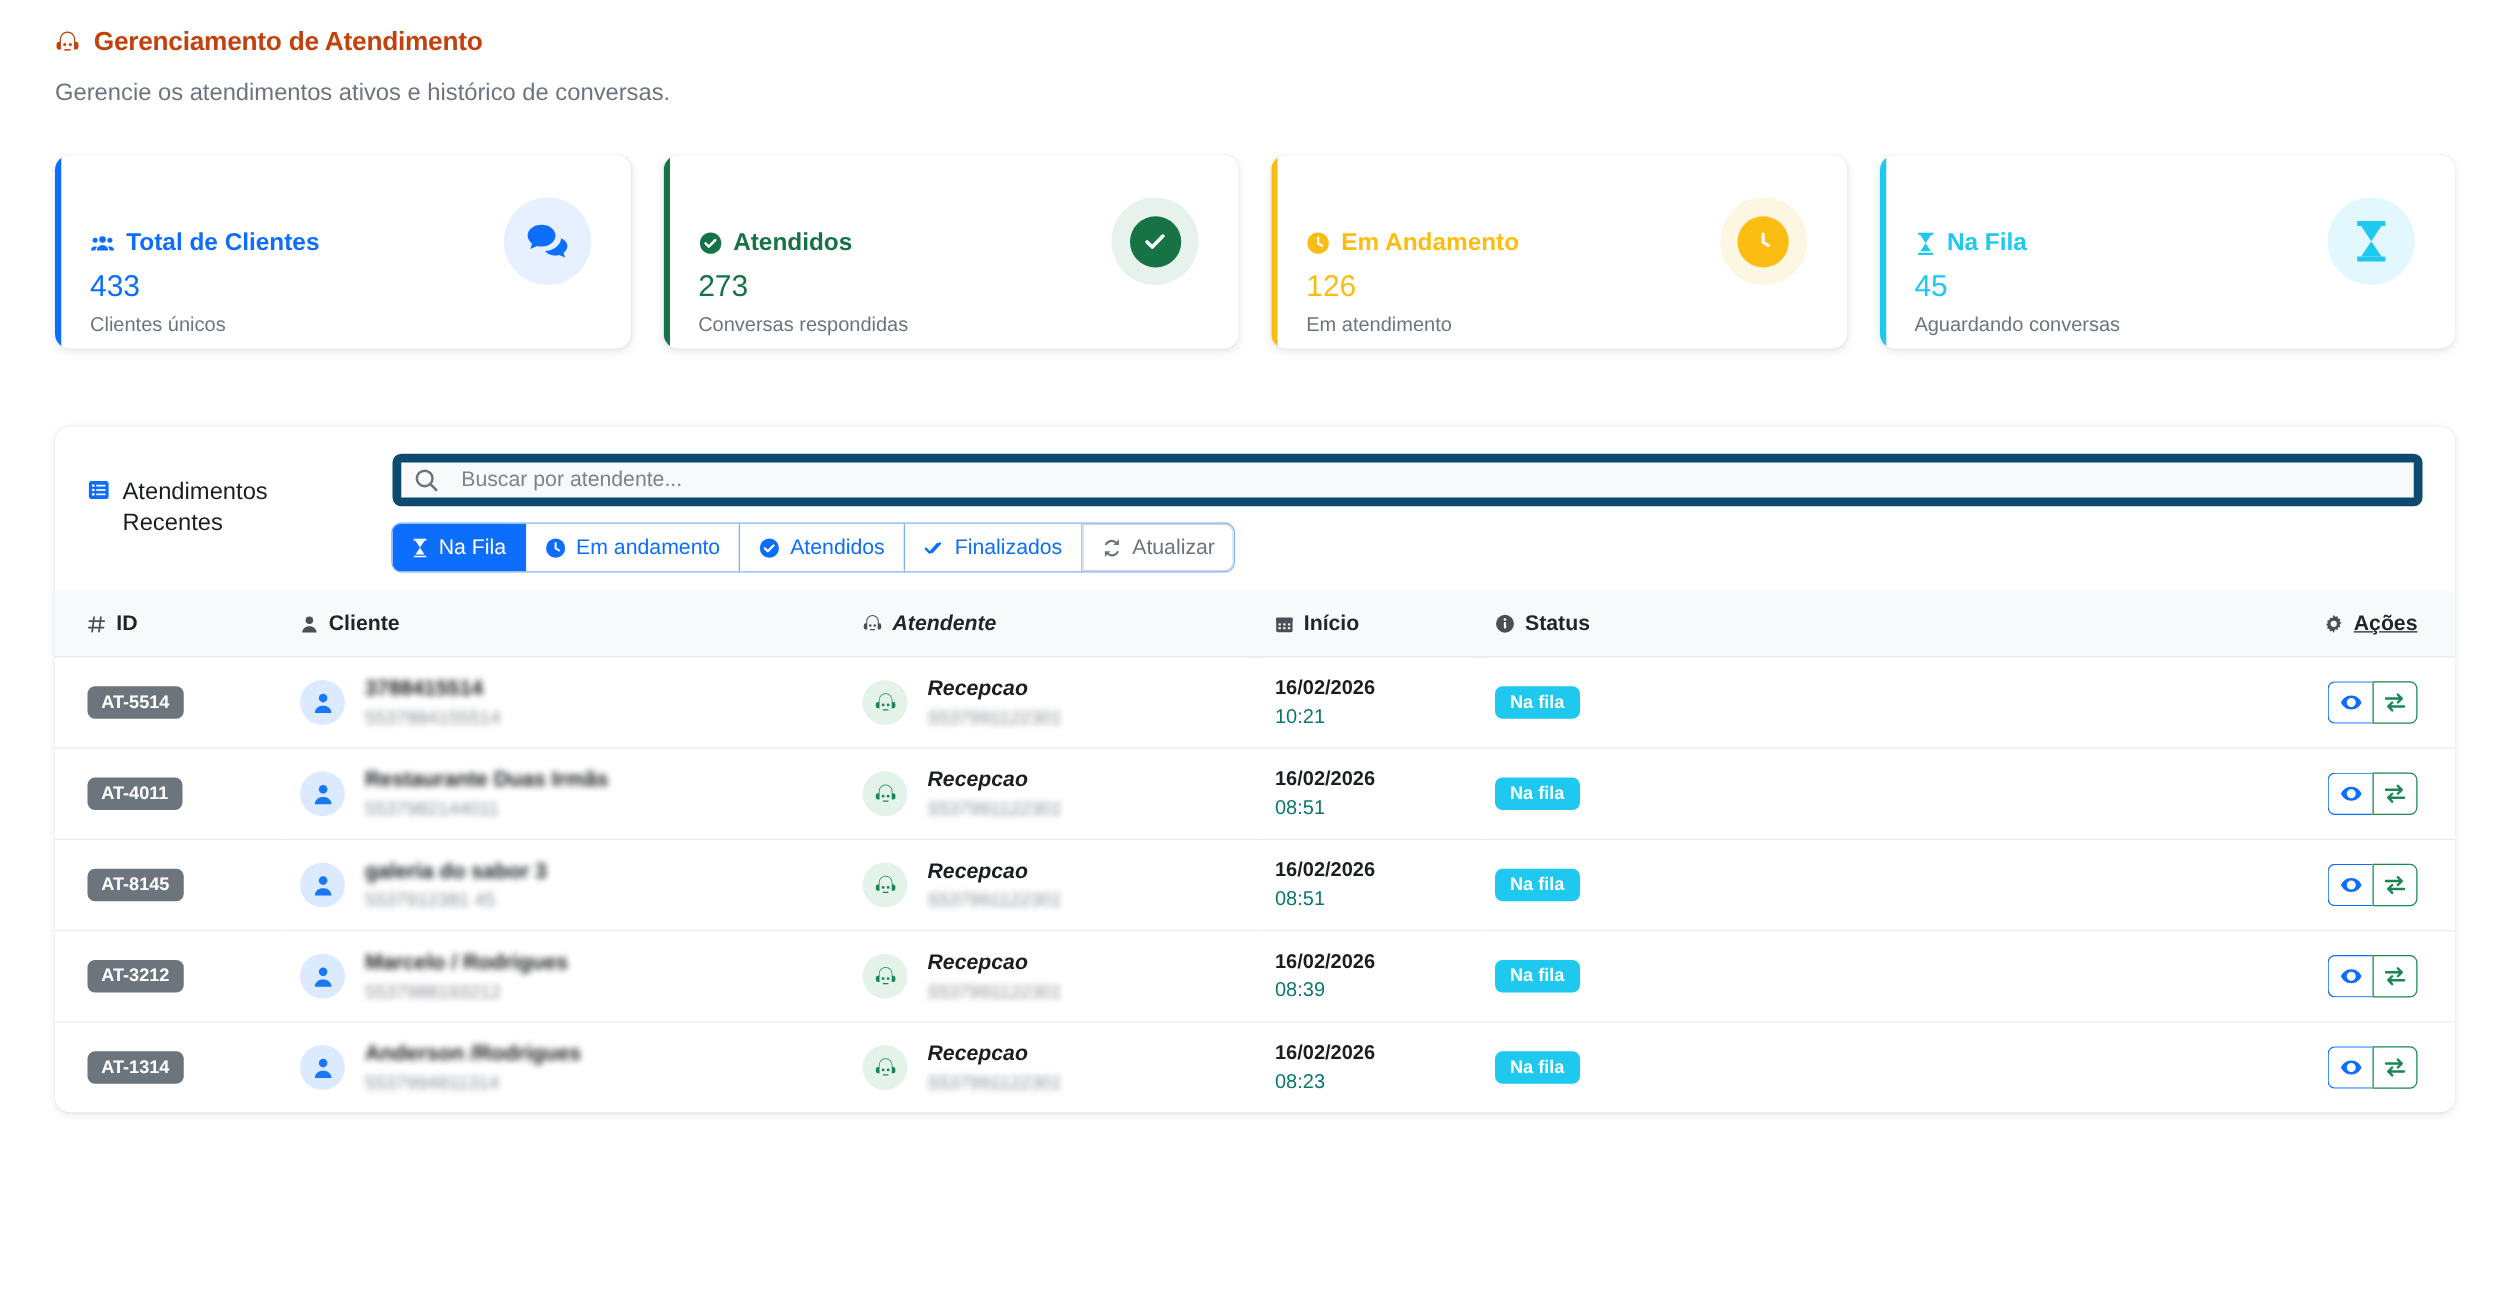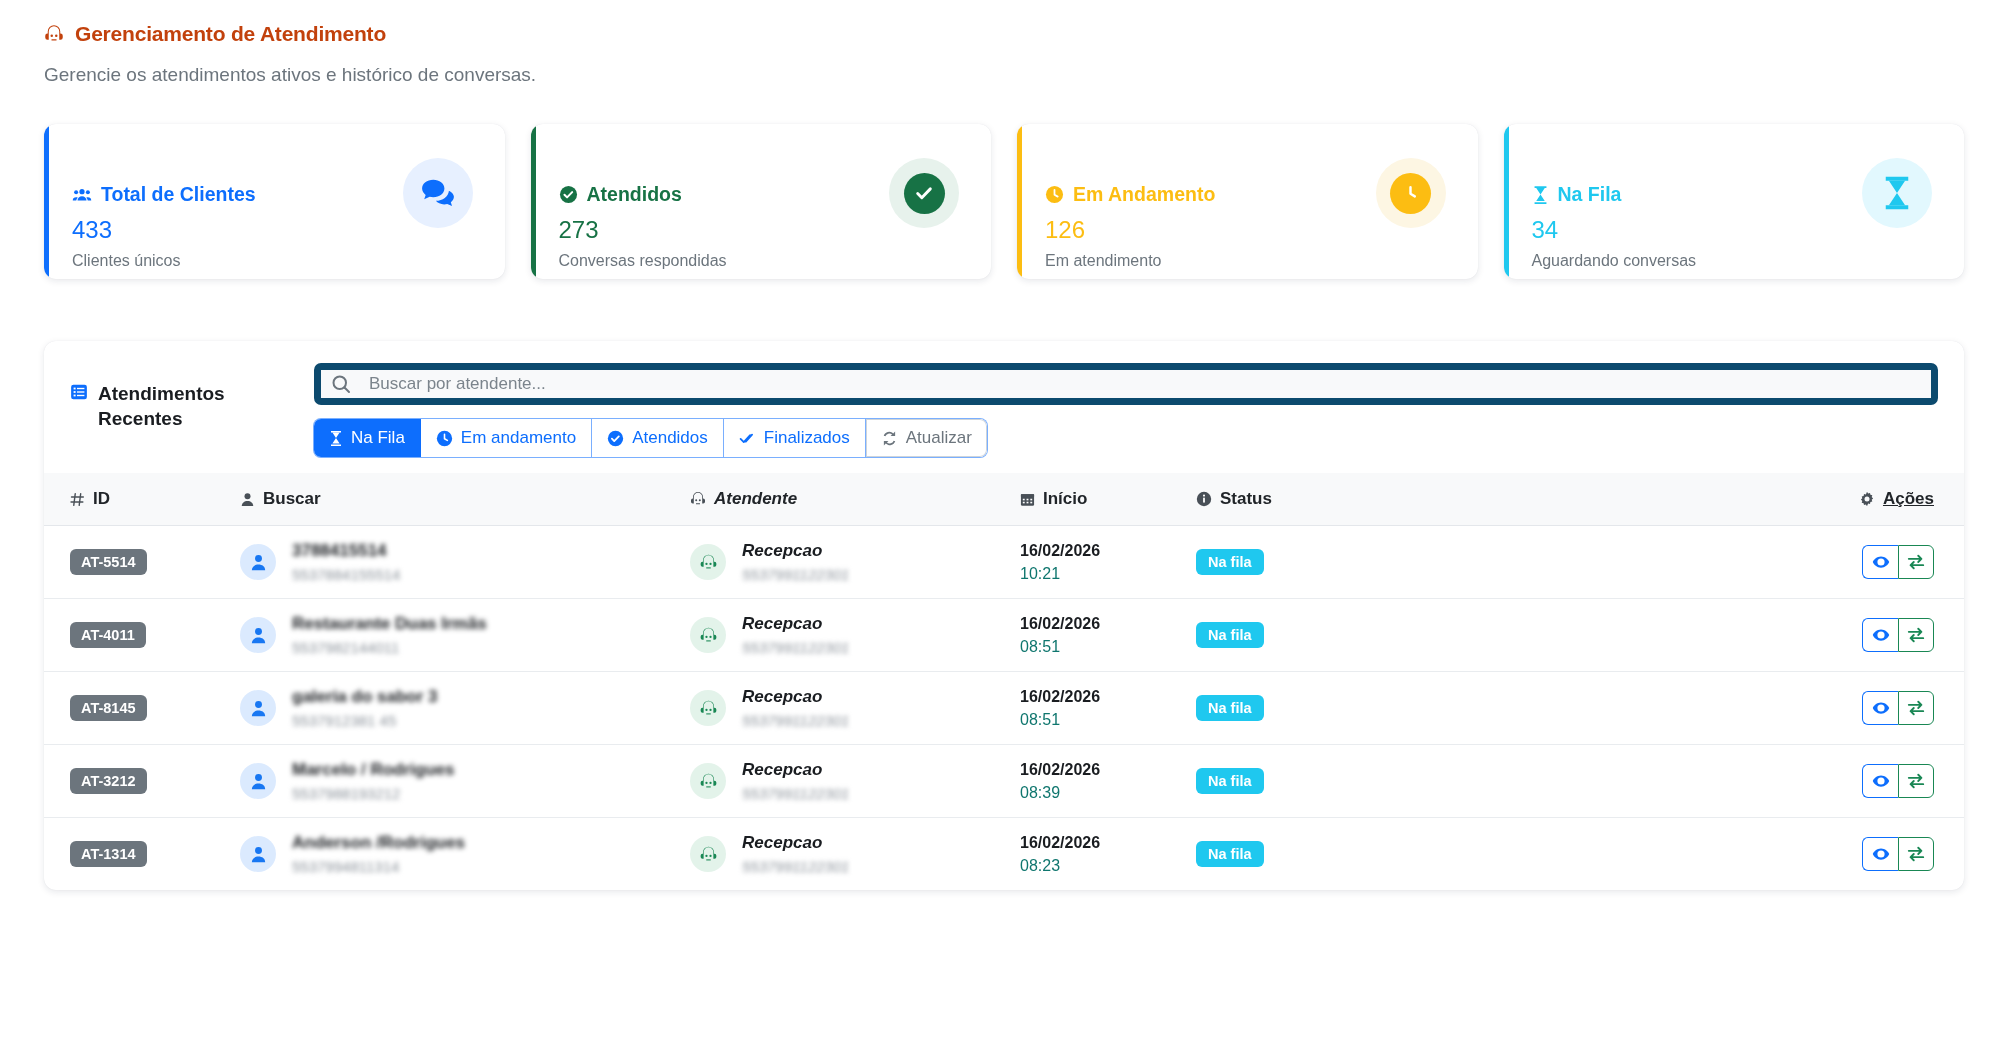--- a/index.html
+++ b/index.html
@@ -56,21 +56,21 @@
 
   
   .panel {
     margin-top: 62px; background: #fff; border-radius: 12px;
     box-shadow: 0 2px 7px rgba(20,30,60,.10), 0 0 1px rgba(20,30,60,.10);
     overflow: hidden;
   }
   .panel-head { display: flex; padding: 22px 26px 16px 26px; gap: 26px; }
   .panel-title {
     display: flex; align-items: flex-start; gap: 10px;
-    font-size: 19px; font-weight: 700; color: #1a1d21;
+    font-size: 19px; font-weight: 400; color: #1a1d21;
     width: 218px; flex: none; line-height: 1.33; padding-top: 18px;
   }
   .panel-tools { flex: 1; }
   .search-wrap { position: relative; }
   .search-wrap .search-ico {
     position: absolute; left: 17px; top: 50%; transform: translateY(-50%);
     color: #6c757d; pointer-events: none;
   }
   .search-input {
     width: 100%; height: 42px; border: 7px solid #0c4a6e; border-radius: 7px;
@@ -244,21 +244,21 @@
       <div class="card-body">
         <div class="card-title">
           <span>
             <svg width="17" height="19" viewBox="0 0 12 16" fill="currentColor">
               <path d="M1 1h10v1.5H1zM1 14.5h10V16H1z"></path>
               <path d="M2.4 2.5h7.2L6 8l3.6 5.5H2.4L6 8z"></path>
             </svg>
           </span>
           <span>Na Fila</span>
         </div>
-        <div class="card-value">34</div>
+        <div class="card-value">45</div>
         <div class="card-desc">Aguardando conversas</div>
       </div>
       <div class="card-badge">
         <span style="color:#1fc8ef">
           <svg width="30" height="36" viewBox="0 0 12 16" fill="currentColor">
             <path d="M1 .8h10v1.8H1zM1 13.4h10v1.8H1z"></path>
             <path d="M2.4 2.6h7.2L6 8l3.6 5.4H2.4L6 8z"></path>
           </svg>
         </span>
       </div>
@@ -363,21 +363,21 @@
             </div>
           </th>
           <th class="col-cli">
             <div class="th-in">
               <span style="color:#495057">
                 <svg width="15" height="15" viewBox="0 0 16 16" fill="currentColor">
                   <circle cx="8" cy="4.4" r="3.2"></circle>
                     <path d="M1.9 15c0-3.4 2.7-5.5 6.1-5.5s6.1 2.1 6.1 5.5z"></path>
                 </svg>
               </span>
-              <span>Buscar</span>
+              <span>Cliente</span>
             </div>
           </th>
           <th class="col-ate">
             <div class="th-in">
               <span style="color:#495057">
                 <svg width="16" height="16" viewBox="0 0 16 16" fill="currentColor">
                   <path d="M8 1a5 5 0 0 0-5 5v1.5H2.8A1.8 1.8 0 0 0 1 9.3v1.4A1.8 1.8 0 0 0 2.8 12.5h1V6a4.2 4.2 0 0 1 8.4 0v6.5h1A1.8 1.8 0 0 0 15 10.7V9.3a1.8 1.8 0 0 0-1.8-1.8H13V6a5 5 0 0 0-5-5z"></path>
                   <circle cx="6.2" cy="9.3" r="1"></circle>
                     <circle cx="9.8" cy="9.3" r="1"></circle>
                     <path d="M6 12.2h4v1H6z"></path>

